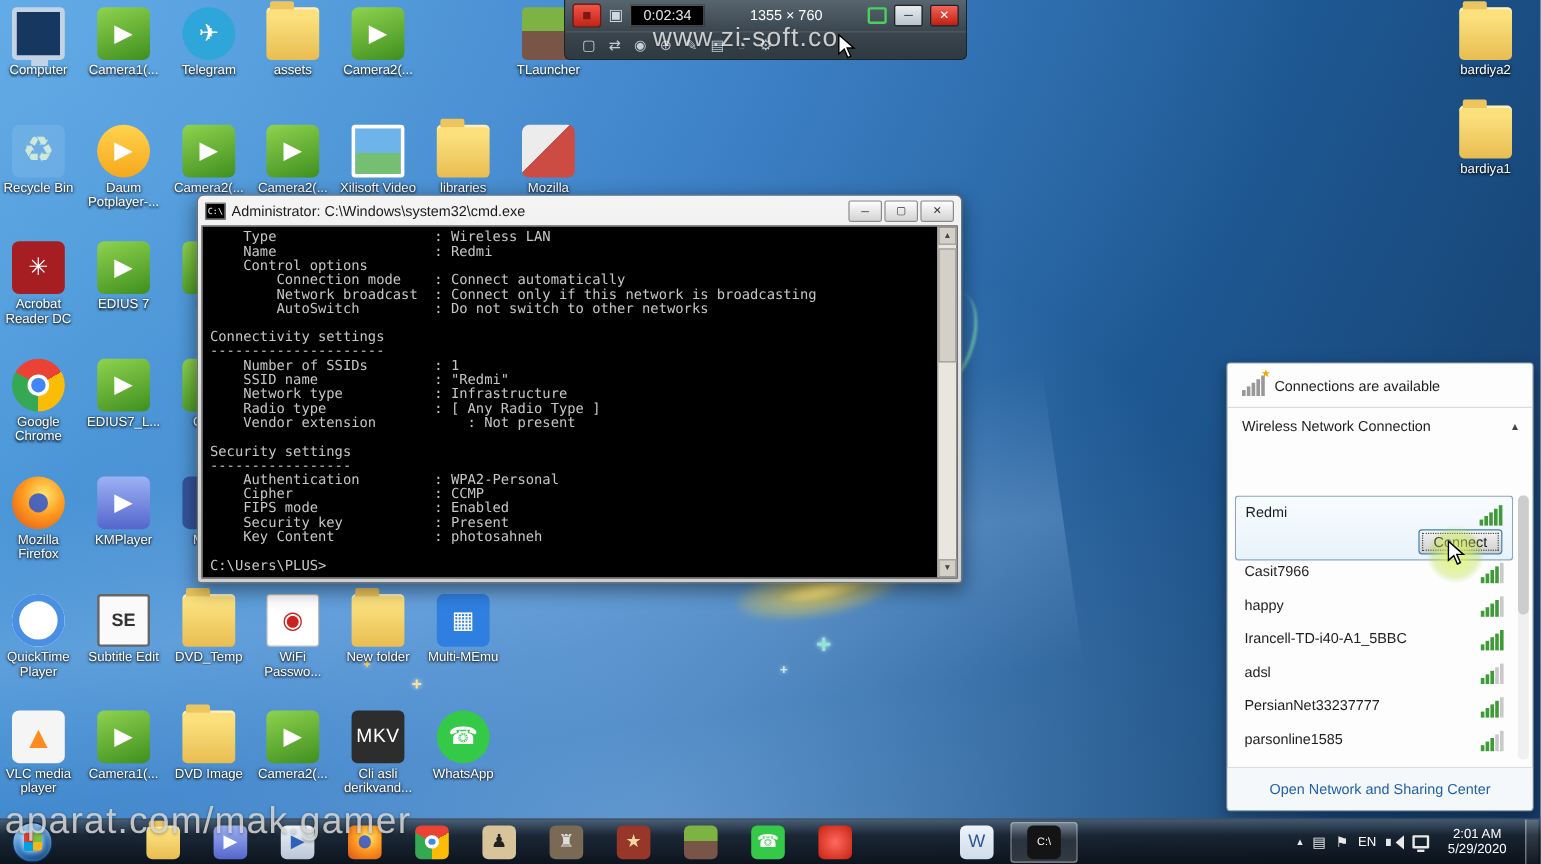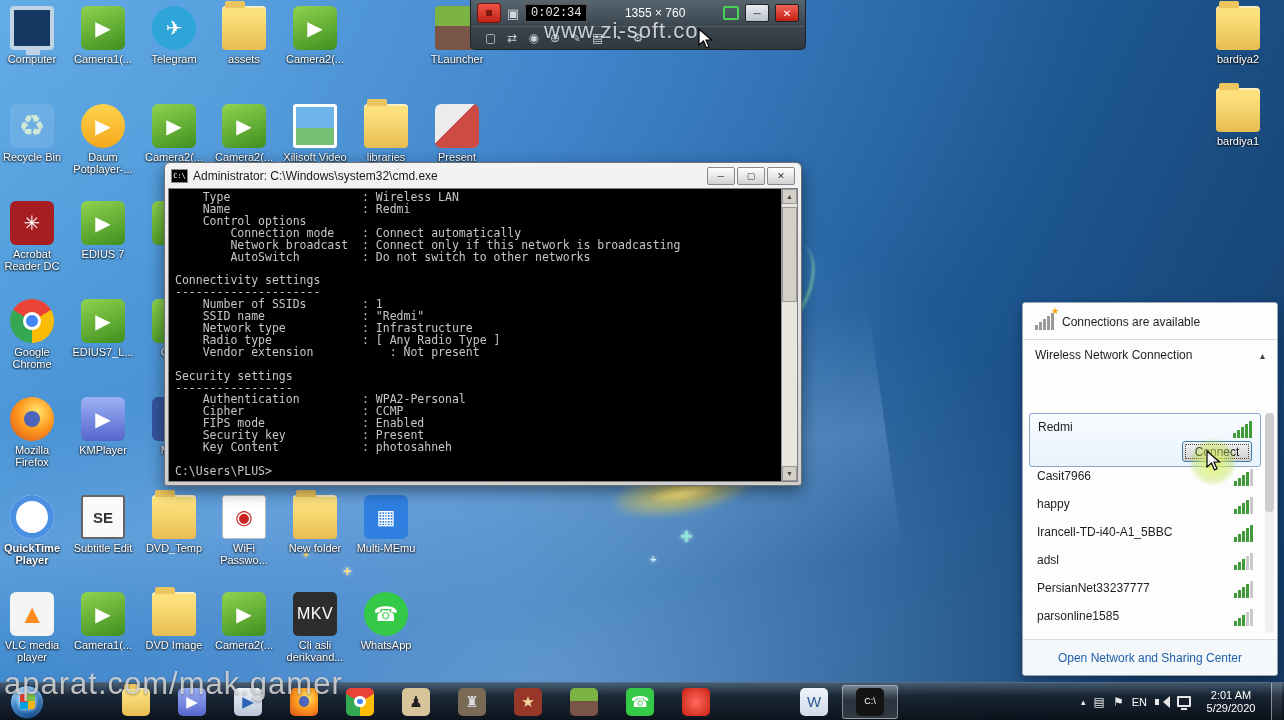--- a/index.html
+++ b/index.html
@@ -103,21 +103,21 @@
     display:flex;align-items:center;justify-content:center;border-radius:0 0 3px 3px;}
   .fly-footer span{color:#2161a8;cursor:pointer;}
 
   
   .recorder{position:absolute;left:470px;top:0;width:336px;height:50px;z-index:25;display:flex;flex-direction:column;
     background:linear-gradient(#57656f,#3a454e 55%,#2f3940);border:1px solid #1d2329;border-top:none;border-radius:0 0 5px 5px;}
   .rec-row1{height:26px;display:flex;align-items:center;gap:6px;padding:0 6px;}
   .rec-stop{width:24px;height:20px;background:linear-gradient(#f05548,#c02417);border:1px solid #70140c;border-radius:3px;position:relative;cursor:pointer;}
   .rec-stop::after{content:"";position:absolute;inset:6px 8px;background:#7e1810;}
   .cam-glyph{color:#cfd8df;font-size:13px;}
-  .rec-timer{width:62px;height:18px;background:#000;color:#e8e8e8;font-family:Liberation Mono, monospace;font-size:12px;
+  .rec-timer{width:62px;height:18px;background:#000;color:#e8e8e8;font-family:Liberation Sans, sans-serif;font-size:12px;
     display:flex;align-items:center;justify-content:center;border:1px solid #555;}
   .rec-size{color:#fff;font-size:12px;flex:1;text-align:center;}
   .region-icon{width:16px;height:14px;border:2px solid #49d15a;border-radius:2px;cursor:pointer;}
   .rec-btn{width:24px;height:18px;display:flex;align-items:center;justify-content:center;font-size:10px;border-radius:2px;border:1px solid #222;cursor:pointer;}
   .rec-btn.min{background:linear-gradient(#e8edf2,#b9c2cb);color:#222;}
   .rec-btn.close{background:linear-gradient(#f2635a,#c21f10);color:#fff;}
   .rec-row2{height:22px;display:flex;align-items:center;gap:11px;padding:0 14px;border-top:1px solid rgba(255,255,255,.12);}
   .rec-ic{color:#c3ced8;font-size:12px;cursor:pointer;}
 
   .wm-top{position:absolute;left:544px;top:18px;z-index:40;font-size:22px;letter-spacing:1px;
@@ -233,21 +233,21 @@
       <div class="di" style="left: 282px; top: 104px;">
         <div class="di-img photo"></div>
         <div class="di-label">Xilisoft Video</div>
       </div>
       <div class="di" style="left: 353px; top: 104px;">
         <div class="di-img folder"></div>
         <div class="di-label">libraries</div>
       </div>
       <div class="di" style="left: 424px; top: 104px;">
         <div class="di-img morphite"></div>
-        <div class="di-label">Present</div>
+        <div class="di-label">Mozilla</div>
       </div>
       <div class="di" style="left: 1205px; top: 88px;">
         <div class="di-img folder"></div>
         <div class="di-label">bardiya1</div>
       </div>
       <div class="di" style="left: -1px; top: 201px;">
         <div class="di-img " style="background: rgb(166, 29, 34);">
           <span style="color: rgb(255, 255, 255);">✳</span>
         </div>
         <div class="di-label">Acrobat Reader DC</div>
@@ -287,21 +287,21 @@
       <div class="di" style="left: 70px; top: 397px;">
         <div class="di-img " style="background: linear-gradient(rgb(157, 177, 245), rgb(85, 102, 204));">
           <span>▶</span>
         </div>
         <div class="di-label">KMPlayer</div>
       </div>
       <div class="di" style="left: 141px; top: 397px;">
         <div class="di-img " style="background: rgb(52, 84, 156);"></div>
         <div class="di-label">MD...</div>
       </div>
-      <div class="di" style="left: -1px; top: 495px; font-weight: bold;">
+      <div class="di" style="left: -1px; top: 495px;">
         <div class="di-img qt"></div>
         <div class="di-label">QuickTime Player</div>
       </div>
       <div class="di" style="left: 70px; top: 495px;">
         <div class="di-img se">
           <span>SE</span>
         </div>
         <div class="di-label">Subtitle Edit</div>
       </div>
       <div class="di" style="left: 141px; top: 495px;">

